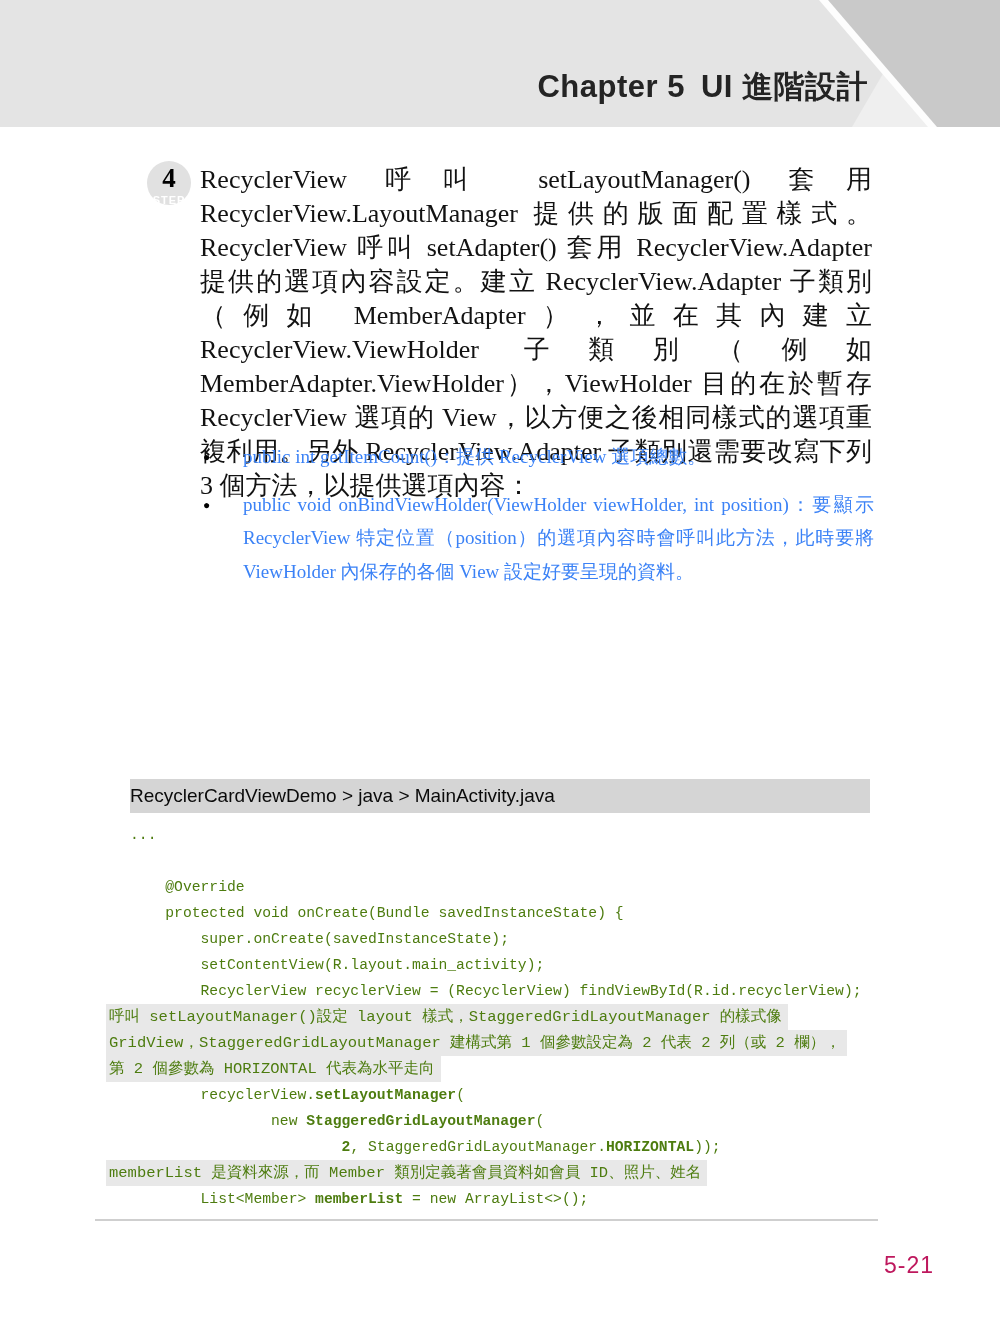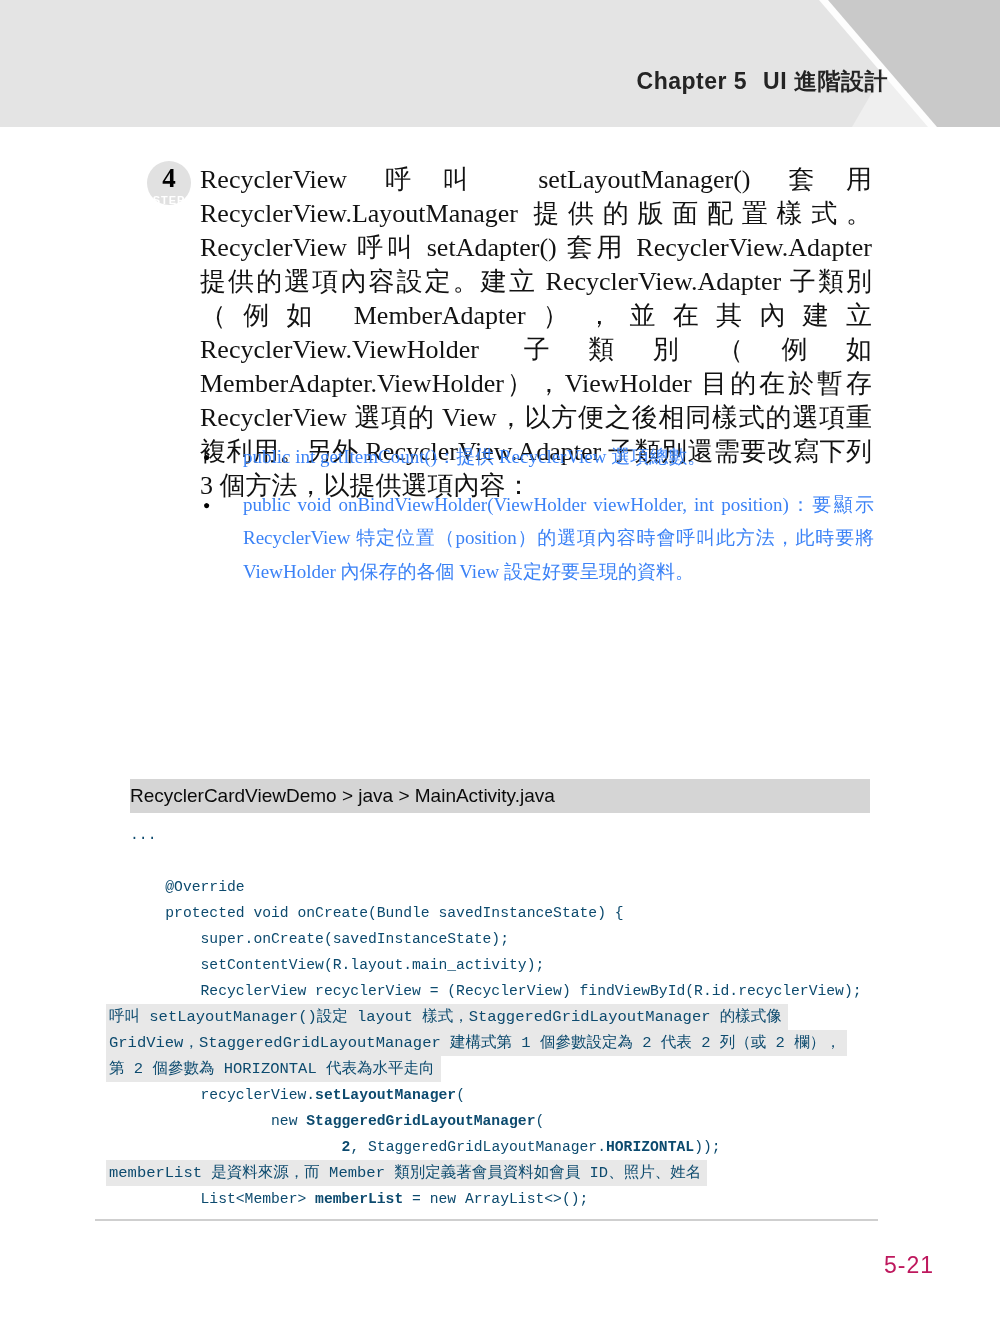--- a/index.html
+++ b/index.html
@@ -7,23 +7,23 @@
   body { position:relative; font-family:"Liberation Serif","DejaVu Serif",serif; color:#111; }
 
   
   .header-band { position:absolute; left:0; top:0; width:1000px; height:127px; background:#e4e4e4; }
   .tri-wedge  { position:absolute; left:0; top:0; width:1000px; height:127px; background:#efefef;
                 clip-path:polygon(884px 72px, 852px 127px, 931px 127px); }
   .tri-dark   { position:absolute; left:0; top:0; width:1000px; height:127px; background:#c9c9c9;
                 clip-path:polygon(824px 0px, 1000px 0px, 1000px 127px, 934px 127px); }
   .tri-line   { position:absolute; left:0; top:0; width:1000px; height:127px; background:#fdfdfd;
                 clip-path:polygon(819px 0px, 828px 0px, 937px 127px, 928px 127px); }
-  .chapter-head { position:absolute; top:66px; right:112px; white-space:nowrap;
+  .chapter-head { position:absolute; top:66px; right:132px; white-space:nowrap;
                   font-family:"Liberation Sans","DejaVu Sans",sans-serif;
-                  font-size:23px; font-weight:bold; color:#242424; letter-spacing:0.5px; }
+                  font-size:31px; font-weight:bold; color:#242424; letter-spacing:0.5px; }
   .chapter-head .gap { display:inline-block; width:16px; }
 
   
   .step-badge { position:absolute; left:147px; top:161px; width:44px; height:44px;
                 background:#e1e1e1; border-radius:50%; }
   .step-num   { position:absolute; width:100%; text-align:center; top:2px;
                 font-size:27px; font-weight:bold; color:#000; font-family:"Liberation Serif",serif; }
   .step-word  { position:absolute; width:100%; text-align:center; bottom:-1px;
                 font-family:Liberation Sans, sans-serif; font-size:11px; font-weight:bold;
                 color:#ffffff; letter-spacing:1px; }
@@ -37,21 +37,21 @@
   .bullet-list li::before { content:"●"; position:absolute; left:3px; top:1px; font-size:12px; color:#000; }
 
   
   .path-bar { position:absolute; left:130px; top:779px; width:740px; height:34px;
               background:#d5d5d5; font-family:"Liberation Sans","DejaVu Sans",sans-serif;
               font-size:19px; line-height:34px; color:#0a0a0a; }
 
   
   .code-pre { position:absolute; left:130px; top:822px; width:760px;
               font-family:"Liberation Mono","DejaVu Sans Mono",monospace;
-              font-size:14.7px; line-height:26px; color:#0c4a6e; white-space:pre; }
+              font-size:14.7px; line-height:26px; color:#4d7c0f; white-space:pre; }
   .code-pre .b { font-weight:bold; }
   .code-pre .ann { display:inline-block; background:#e8e8e8; margin-left:-24px;
                    padding:0 6px 0 3px; font-size:15.5px;
                    font-family:"Liberation Mono","DejaVu Sans Mono","Liberation Serif",serif; }
 
   .bottom-rule { position:absolute; left:95px; top:1219px; width:783px; height:2px; background:#cfcfcf; }
   .page-number { position:absolute; left:884px; top:1252px;
                  font-family:"Liberation Sans","DejaVu Sans",sans-serif;
                  font-size:23px; color:#be185d; letter-spacing:1px; }
 </style>

